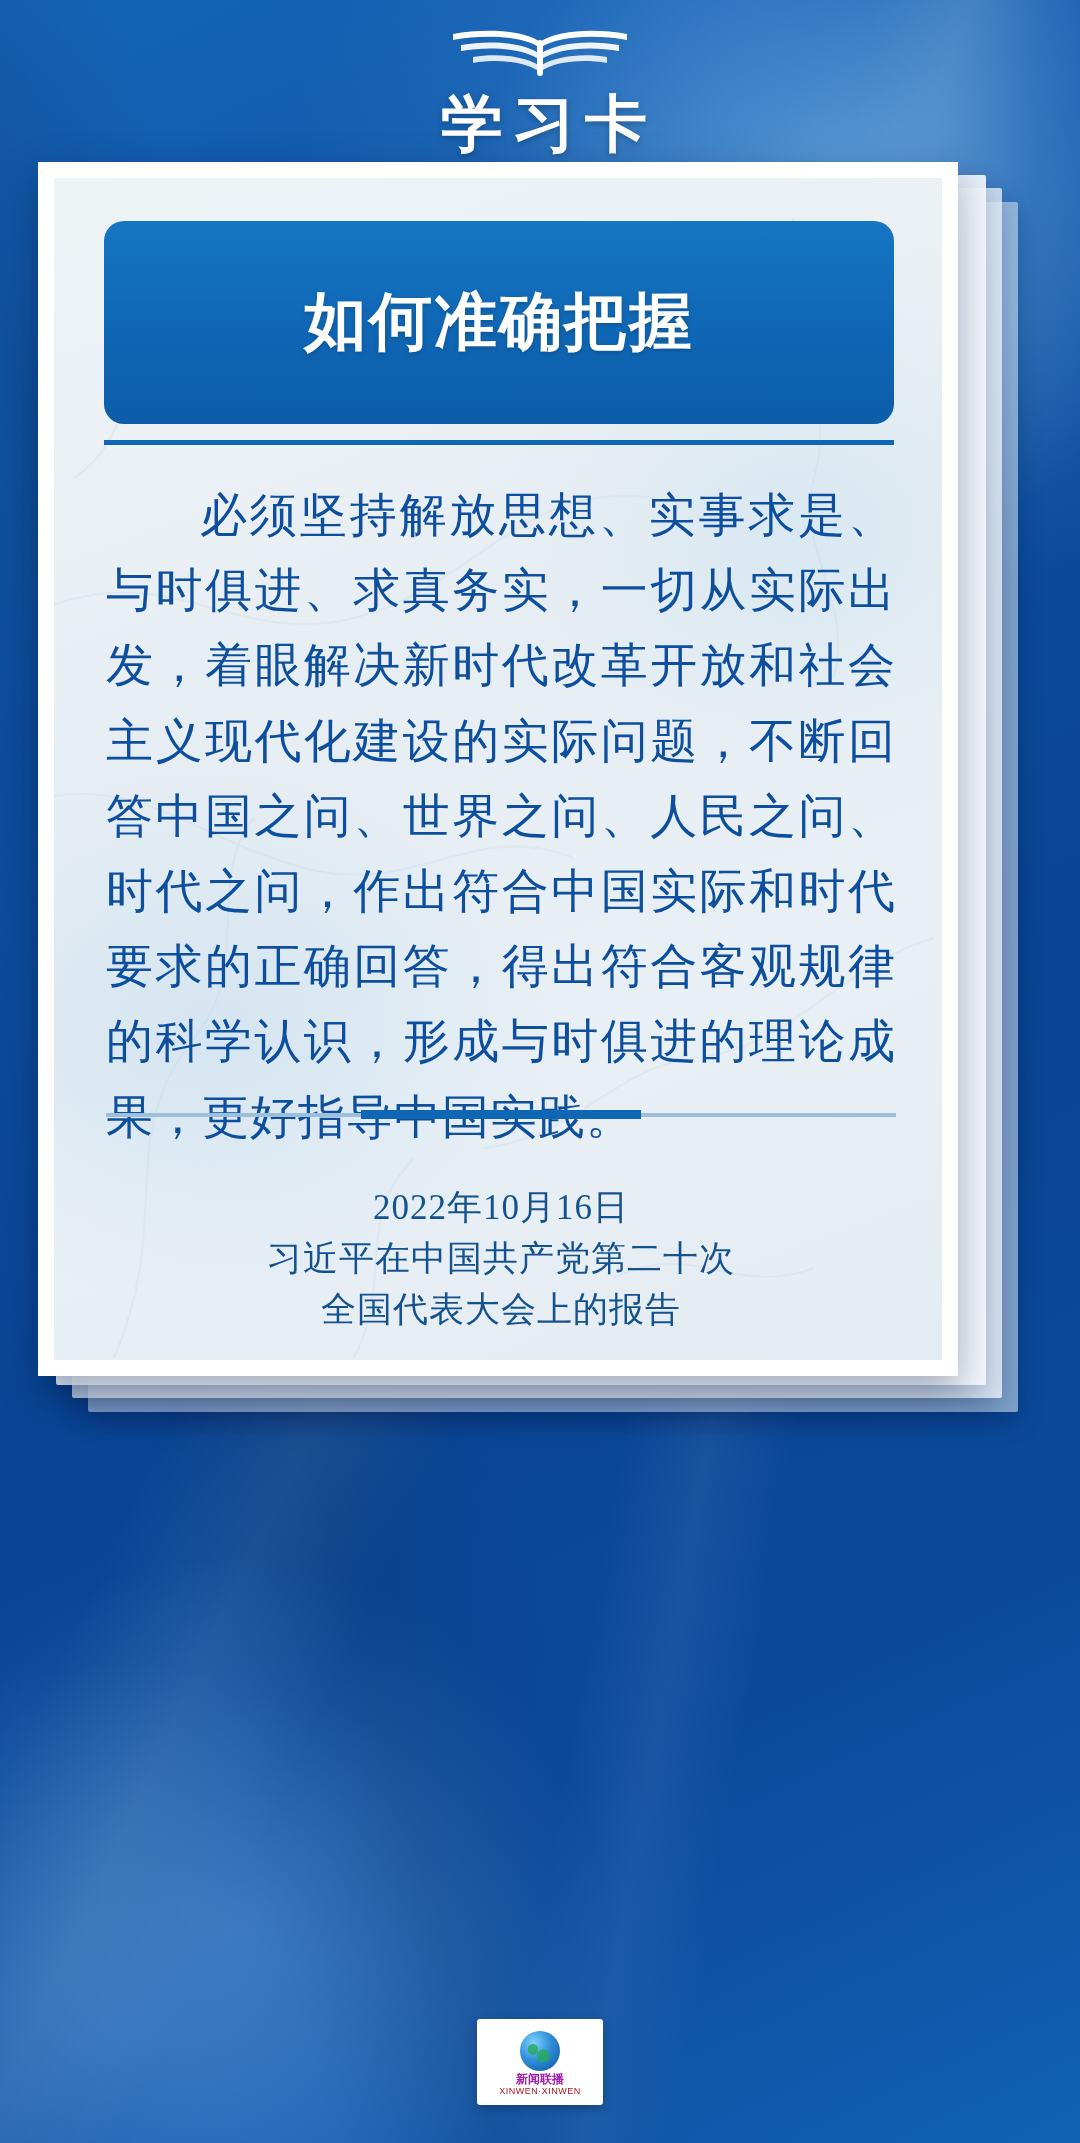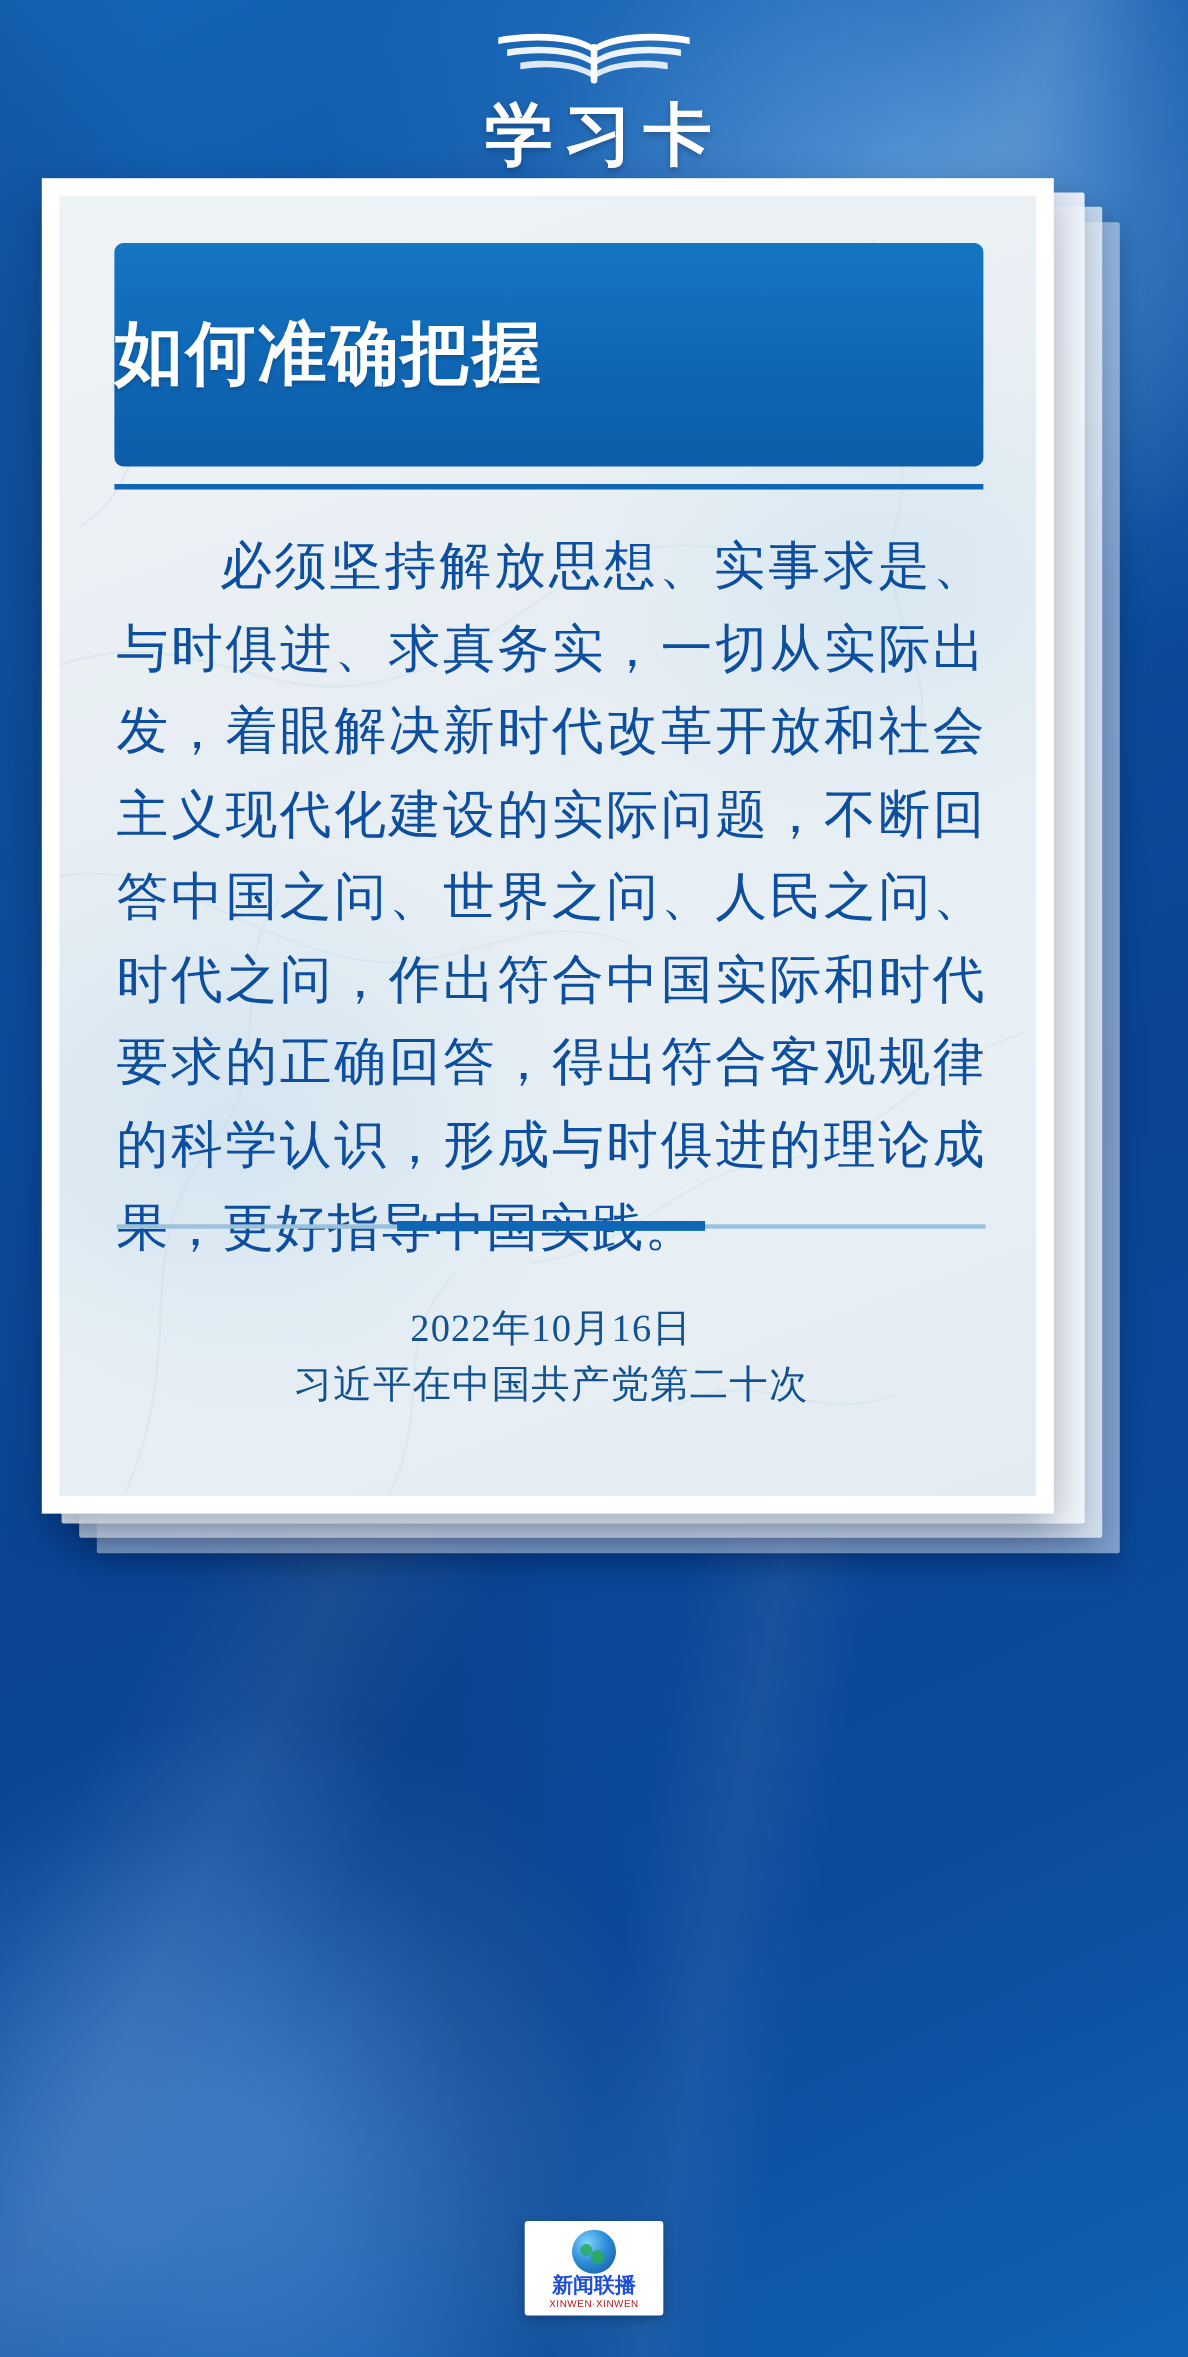--- a/index.html
+++ b/index.html
@@ -123,23 +123,24 @@
   }
 
   
   .title-band {
     position: absolute;
     left: 50px;
     top: 43px;
     width: 790px;
     height: 203px;
     background: linear-gradient(180deg, #1576c4 0%, #0f66b4 55%, #0d5da9 100%);
-    border-radius: 8px;
+    border-radius: 20px;
     display: flex;
     align-items: center;
+    justify-content: center;
   }
   .title-text {
     font-family: "Liberation Serif", serif;
     font-weight: bold;
     color: #ffffff;
     font-size: 63px;
     line-height: 1.28;
     text-align: center;
     letter-spacing: 2px;
     text-shadow: 0 2px 4px rgba(0,0,0,0.18);
@@ -239,22 +240,22 @@
     position: absolute;
     inset: 4px;
     border-radius: 50%;
     background:
       radial-gradient(circle at 60% 65%, rgba(40,170,90,0.85) 0 22%, rgba(40,170,90,0) 23%),
       radial-gradient(circle at 28% 45%, rgba(40,170,90,0.8) 0 18%, rgba(40,170,90,0) 19%);
   }
   .logo-cn {
     font-family: Liberation Sans, sans-serif;
     font-weight: bold;
-    font-size: 19px;
-    color: #1d4ed8;
+    font-size: 12px;
+    color: #a21caf;
     letter-spacing: 0px;
     line-height: 1;
   }
   .logo-en {
     font-family: "Liberation Sans", sans-serif;
     font-size: 9px;
     color: #b3161a;
     letter-spacing: 0.5px;
     line-height: 1;
   }
@@ -310,20 +311,21 @@
       <div class="title-rule"></div>
 
       <div class="body-text">必须坚持解放思想、实事求是、与时俱进、求真务实，一切从实际出发，着眼解决新时代改革开放和社会主义现代化建设的实际问题，不断回答中国之问、世界之问、人民之问、时代之问，作出符合中国实际和时代要求的正确回答，得出符合客观规律的科学认识，形成与时俱进的理论成果，更好指导中国实践。</div>
 
       <div class="divider"></div>
       <div class="divider-accent"></div>
 
       <div class="source">
         <div class="source-date">2022年10月16日</div>
         <div class="source-line">习近平在中国共产党第二十次</div>
+        <div class="source-line">全国代表大会上的报告</div>
       </div>
 
     </div>
   </div>
 </div>
 
 <div class="footer-logo">
   <div class="globe"></div>
   <div class="logo-cn">新闻联播</div>
   <div class="logo-en">XINWEN·XINWEN</div>

